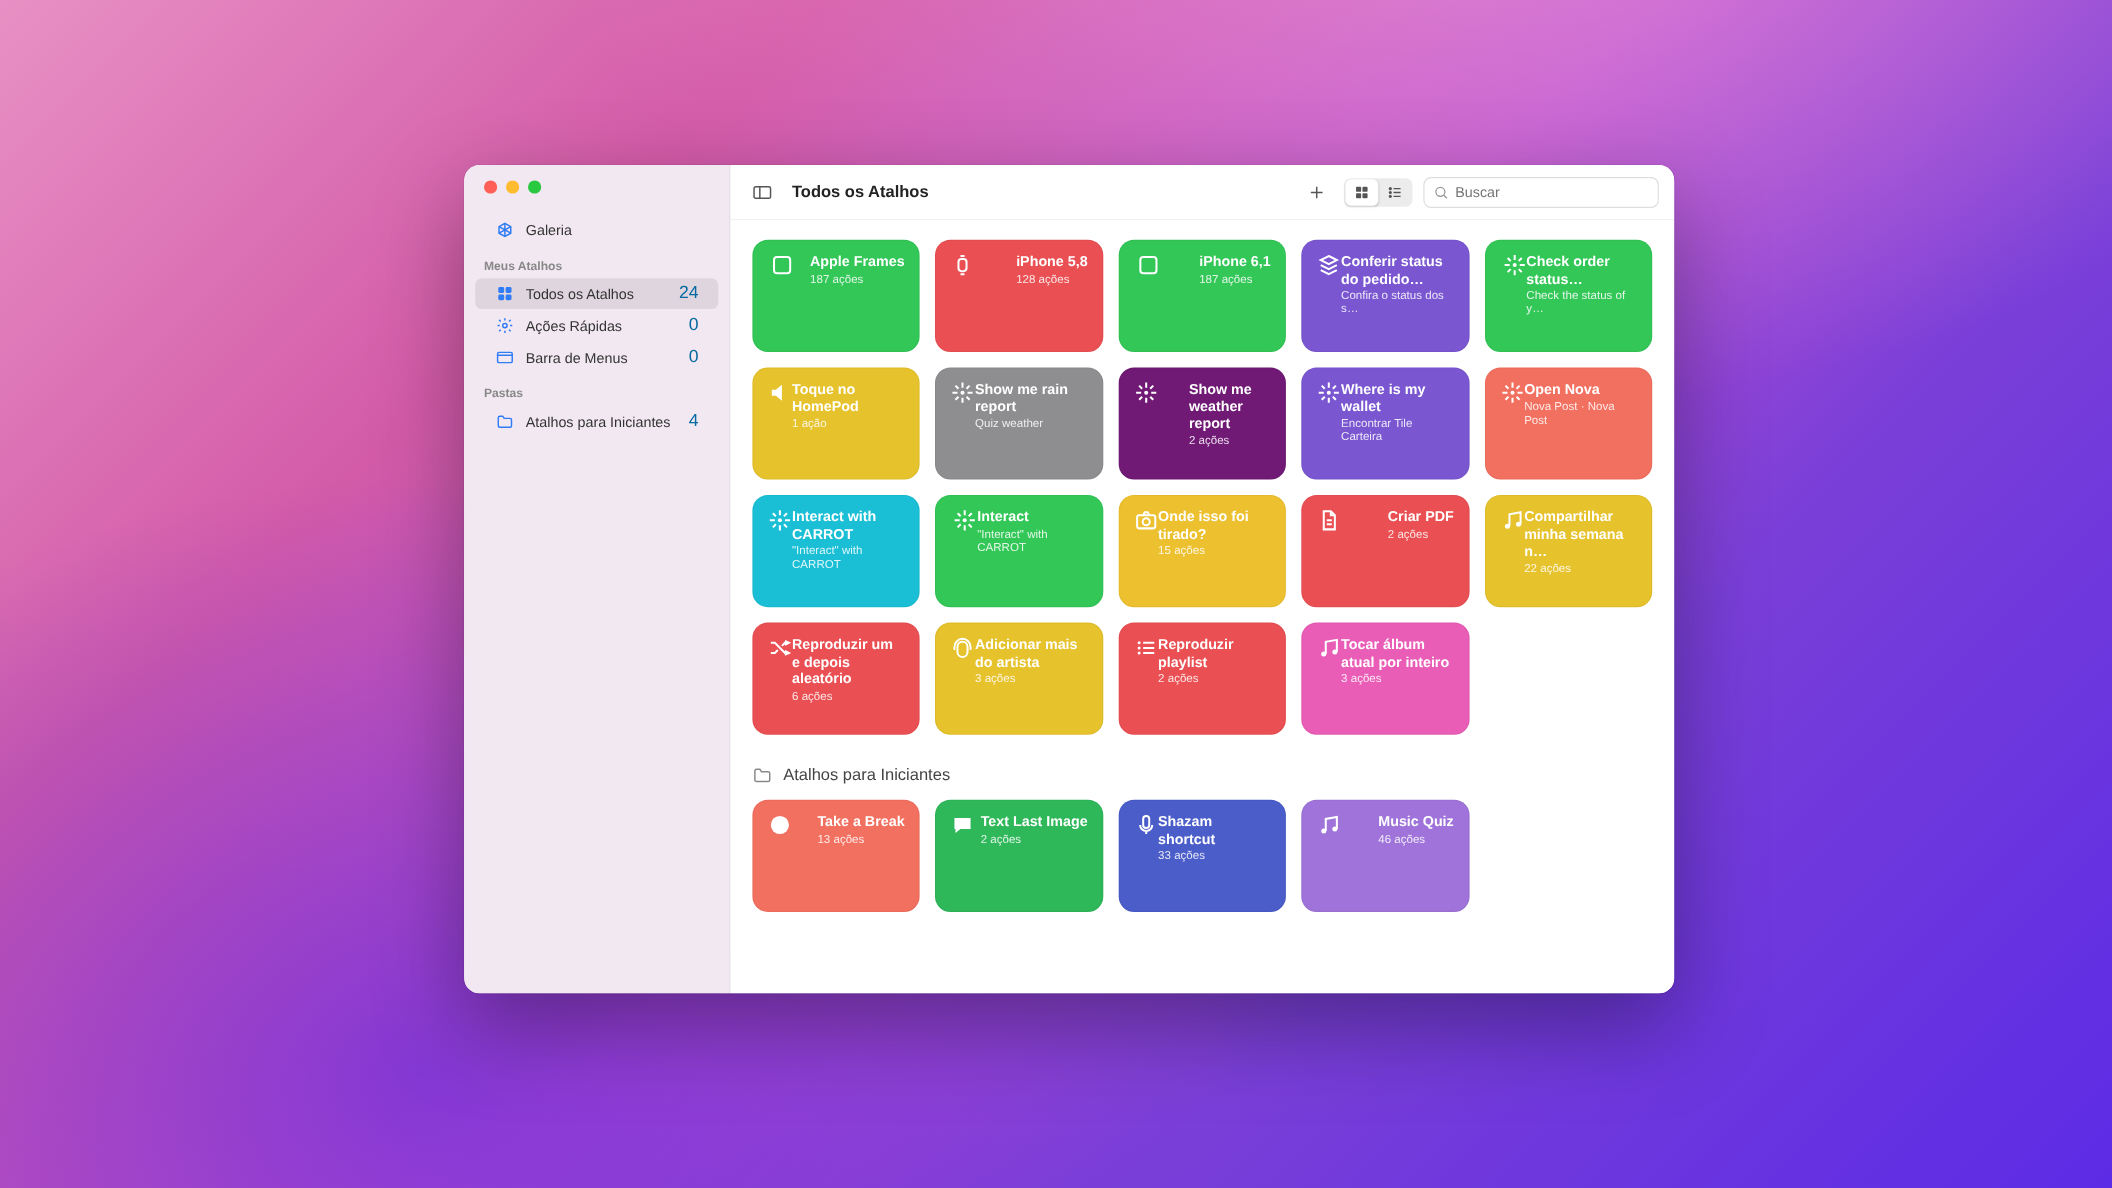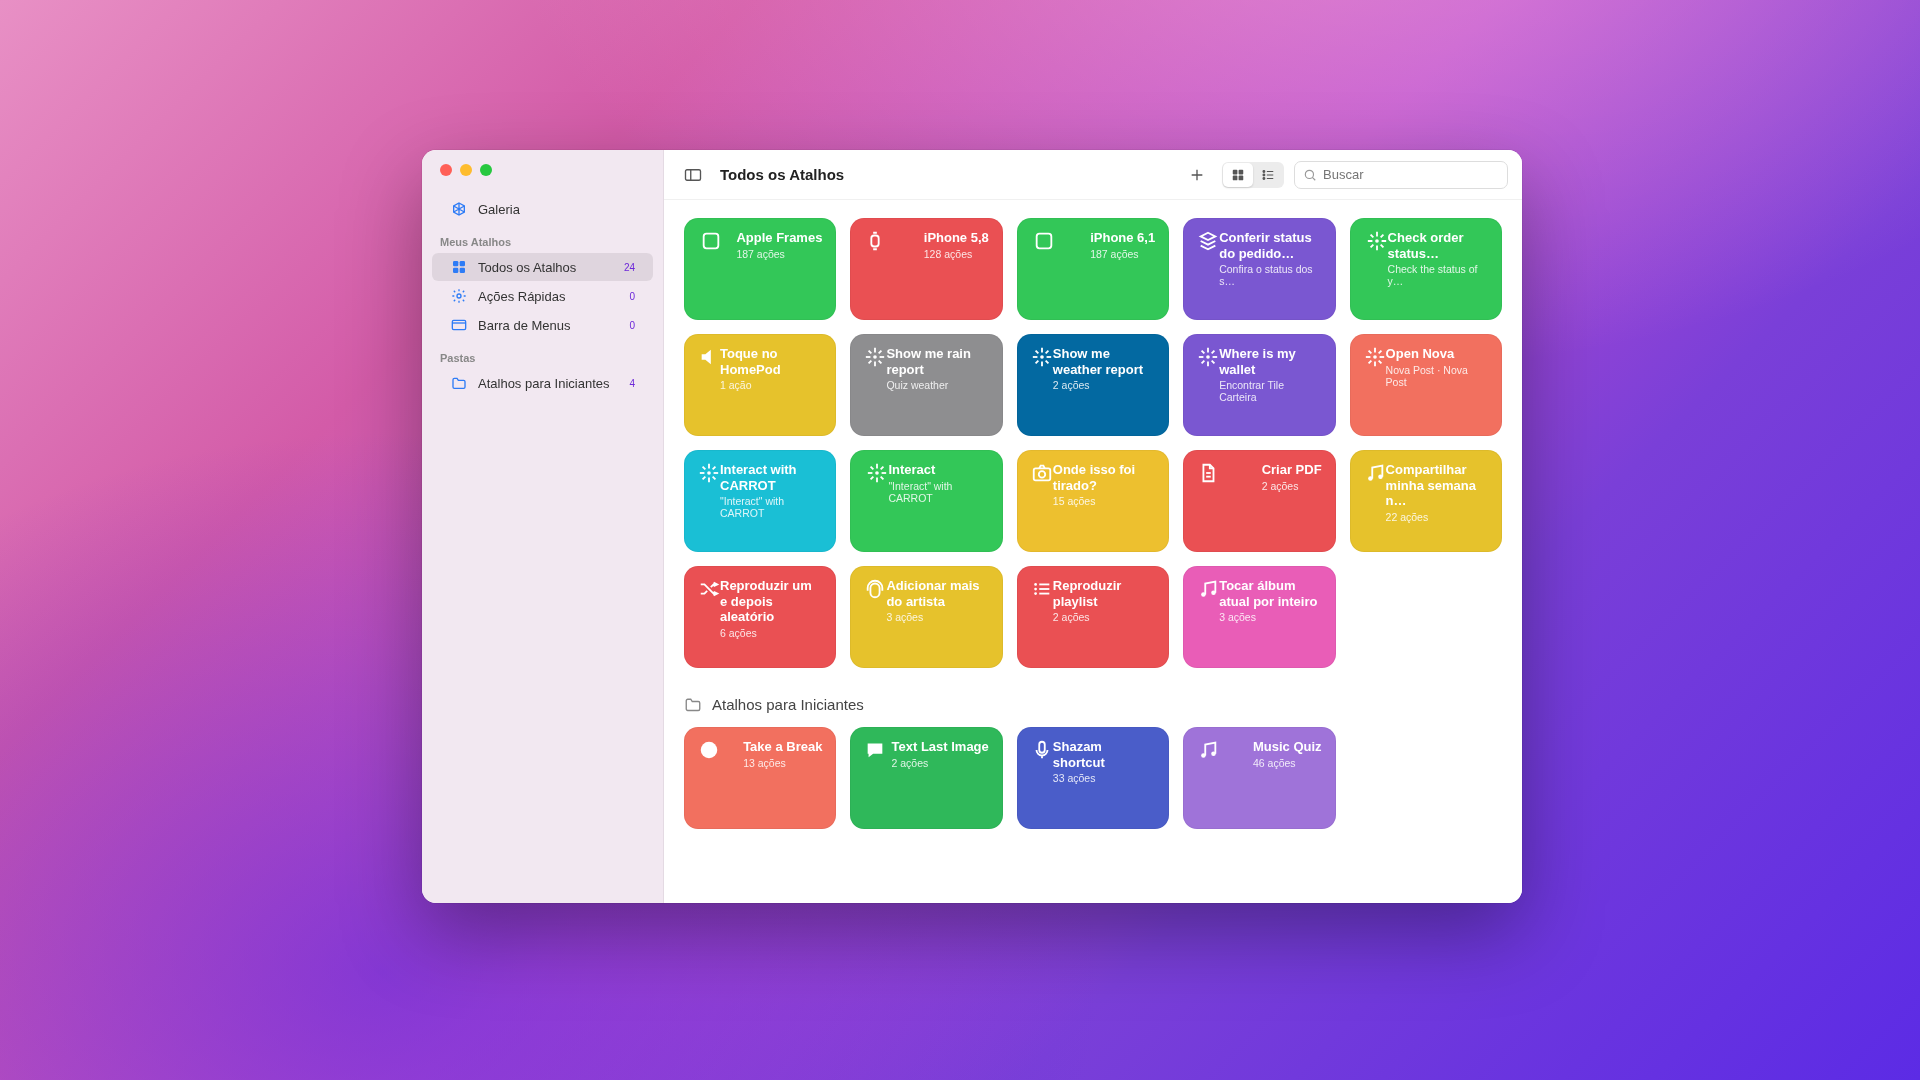--- a/index.html
+++ b/index.html
@@ -29,21 +29,21 @@
 }
 .traffic-lights { display:flex; gap:8px; padding:0 18px 18px; }
 .tl { width:12px; height:12px; border-radius:50%; }
 .tl.close{background:#ff5f57;} .tl.min{background:#febc2e;} .tl.max{background:#28c840;}
 .side-item {
   display:flex; align-items:center; gap:10px;
   padding:5px 18px; margin:1px 10px; border-radius:6px;
   font-size:13px; color:#333; cursor:default;text-align:right;
 }
 .side-item.selected { background:rgba(0,0,0,0.08); }
-.side-item .count { margin-left:auto; color:#6d28d9; font-size:10px; }
+.side-item .count { margin-left:auto; color:#0369a1; font-size:16px; }
 .side-item .ic { width:18px; height:18px; display:flex; align-items:center; justify-content:center; color:#2e7cf6; flex-shrink:0;}
 .side-section { padding:12px 18px 4px; font-size:11px; font-weight:600; color:#888; }
 .main { flex:1; display:flex; flex-direction:column; background:#fff;}
 .toolbar {
   height:50px; display:flex; align-items:center; gap:10px;
   padding:0 14px; border-bottom:1px solid rgba(0,0,0,0.06);
 }
 .tb-icon-btn {
   width:30px; height:26px; border-radius:6px; display:flex; align-items:center; justify-content:center;
   color:#555; font-size:15px;
@@ -67,21 +67,21 @@
   color:#fff; position:relative; cursor:default;
   box-shadow: inset 0 0 0 1px rgba(0,0,0,0.04);
 }
 .card .cic { width:22px; height:22px; color:#fff; }
 .card .ct { font-size:13px; font-weight:600; line-height:1.2; }
 .card .cs { font-size:10.5px; opacity:0.85; margin-top:2px; font-weight:400;}
 .section-header { display:flex; align-items:center; gap:10px; margin:28px 0 14px; color:#444;}
 .section-header .fic{color:#888;}
 .section-header .stxt{font-size:15px; font-weight:500;}
 
-.c-green{background:#33c758;padding-left:16px;} .c-red{background:#ea5053;} .c-purple{background:#7a57d1;} .c-yellow{background:#e6c22c;} .c-orange{background:#0369a1;}
+.c-green{background:#33c758;padding-left:16px;} .c-red{background:#ea5053;} .c-purple{background:#7a57d1;} .c-yellow{background:#e6c22c;} .c-orange{background:#701a75;gap:28px;}
 .c-blue{background:#3658c8;} .c-coral{background:#f2705f;} .c-cyan{background:#1abfd5;}
 .c-pink{background:#e95db7;} .c-gray{background:#8e8e90;} .c-camera{background:#edc02f;}
 .c-indigo{background:#4a5dc9;} .c-lav{background:#9f73d9;} .c-darkgreen{background:#2fb85a;}
 svg{display:block;}
 </style>
 </head>
 <body>
 <div class="wallpaper-wave"></div>
 
 <div class="window">

